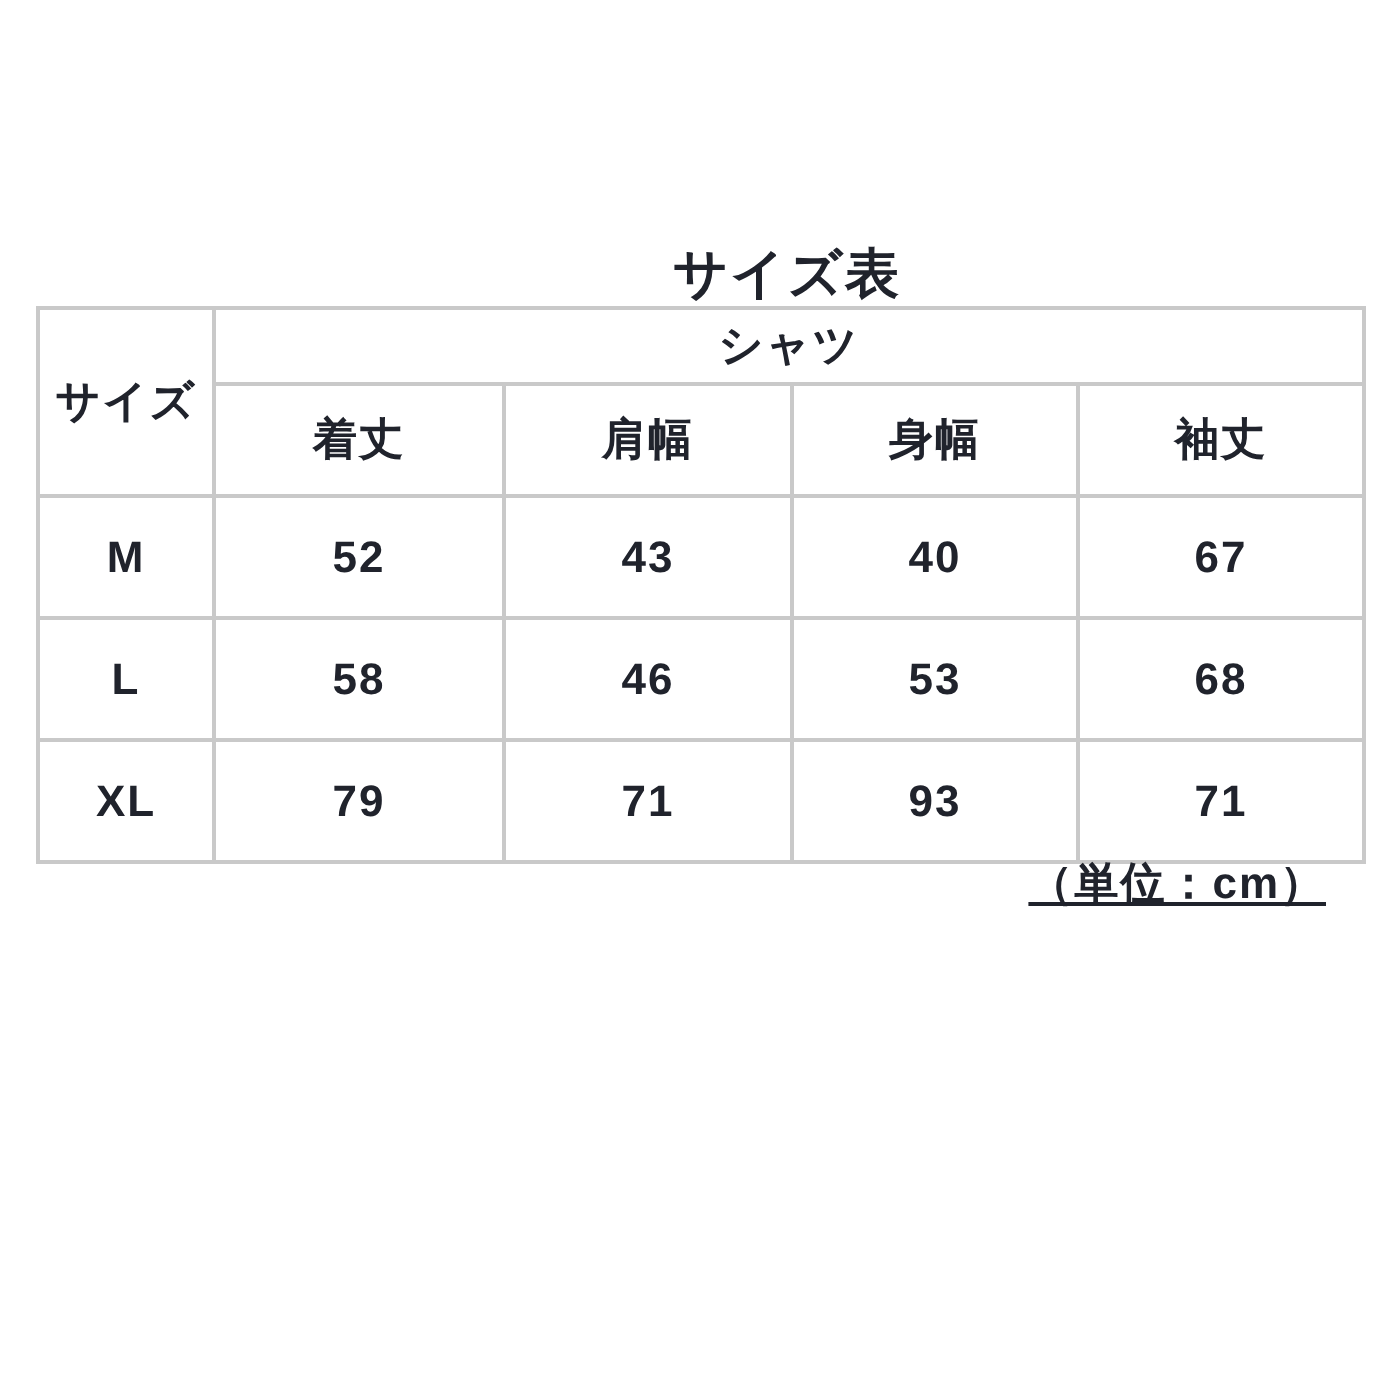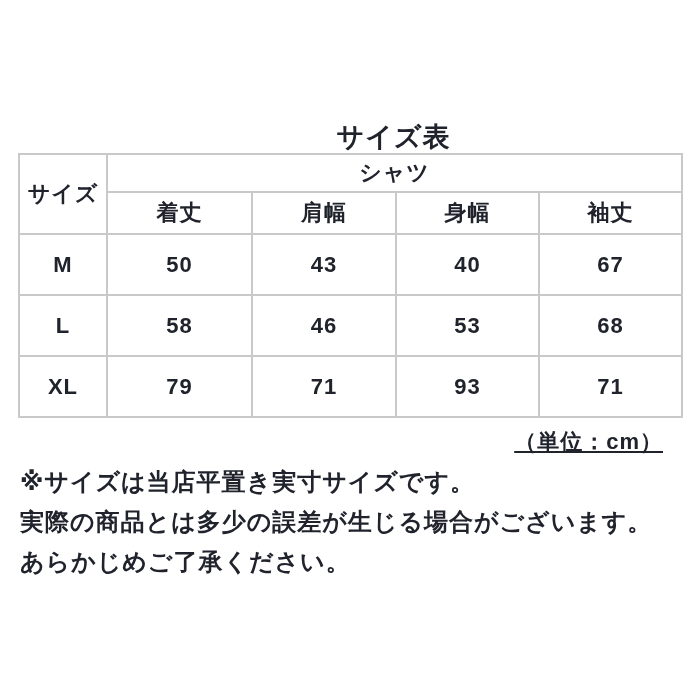--- a/index.html
+++ b/index.html
@@ -42,21 +42,21 @@
     border: 2px solid #c9c9c9;
     text-align: center;
     vertical-align: middle;
     font-size: 22px;
     font-weight: bold;
     padding: 0;
     letter-spacing: 1px;
     color: #20232c;
   }
   tr.group-row    { height: 38px; }
-  tr.colhead-row  { height: 42px; }
+  tr.colhead-row  { height: 56px; }
   tr.data-row     { height: 61px; }
   .unit-note {
     position: absolute;
     top: 427px;
     right: 37px;
     font-size: 22px;
     letter-spacing: 1px;
     text-decoration: underline;
   }
   .notes {
@@ -92,21 +92,21 @@
         <td colspan="4">シャツ</td>
       </tr>
       <tr class="colhead-row">
         <td>着丈</td>
         <td>肩幅</td>
         <td>身幅</td>
         <td>袖丈</td>
       </tr>
       <tr class="data-row">
         <td>M</td>
-        <td>50</td>
+        <td>52</td>
         <td>43</td>
         <td>40</td>
         <td>67</td>
       </tr>
       <tr class="data-row">
         <td>L</td>
         <td>58</td>
         <td>46</td>
         <td>53</td>
         <td>68</td>
@@ -116,19 +116,14 @@
         <td>79</td>
         <td>71</td>
         <td>93</td>
         <td>71</td>
       </tr>
     </tbody>
   </table>
 
   <div class="unit-note">（単位：cm）</div>
 
-  <div class="notes">
-    <div class="note-line">※サイズは当店平置き実寸サイズです。</div>
-    <div class="note-line">実際の商品とは多少の誤差が生じる場合がございます。</div>
-    <div class="note-line">あらかじめご了承ください。</div>
-  </div>
 
 </div>
 
 </body></html>

